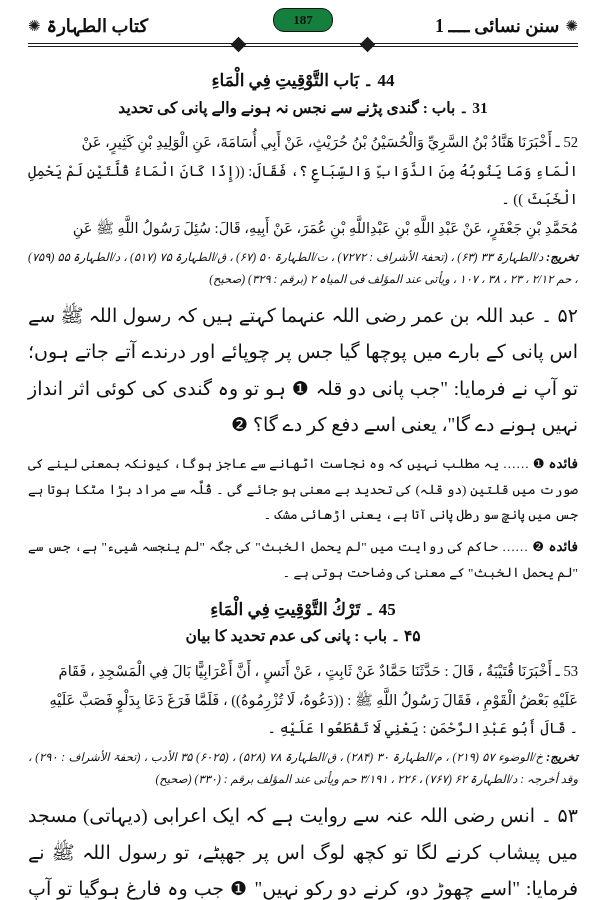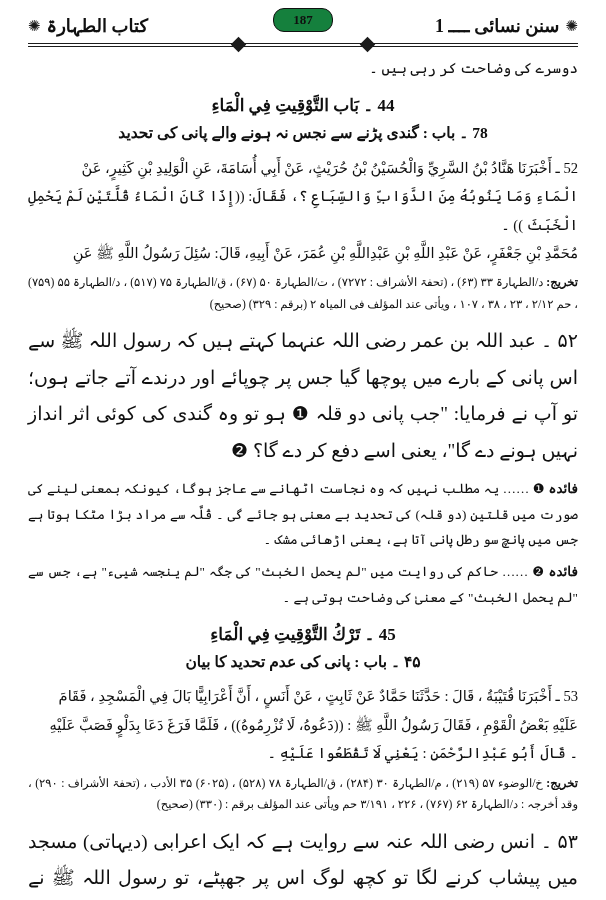--- a/index.html
+++ b/index.html
@@ -122,20 +122,21 @@
     margin: 6px 0 2px 0;
   }
   .hadith .arabic {
     font-size: 14.6px;
   }
   .takhreej {
     font-size: 11.6px;
     line-height: 1.85;
     margin: 5px 0 0 0;
     text-align: justify;
+    font-style: italic;
   }
   .takhreej .label {
     font-weight: bold;
   }
   .translation {
     font-size: 19px;
     line-height: 1.92;
     margin: 8px 0 0 0;
     text-align: justify;
   }
@@ -166,24 +167,23 @@
     </div>
     <div class="page-num-box">187</div>
     <div class="header-rule"></div>
     <div class="header-rule second"></div>
     <div class="rule-diamond left"></div>
     <div class="rule-diamond right"></div>
   </div>
 
   <div class="content">
 
-    <p class="urdu">دوسرے کی وضاحت کر رہی ہیں ۔</p>
 
     <div class="chap-head">44 ۔ بَاب التَّوْقِيتِ فِي الْمَاءِ</div>
-    <div class="chap-sub">78 ۔ باب : گندی پڑنے سے نجس نہ ہونے والے پانی کی تحدید</div>
+    <div class="chap-sub">31 ۔ باب : گندی پڑنے سے نجس نہ ہونے والے پانی کی تحدید</div>
 
     <div class="hadith">
       <p class="arabic">52 ـ أَخْبَرَنَا هَنَّادُ بْنُ السَّرِيِّ وَالْحُسَيْنُ بْنُ حُرَيْثٍ، عَنْ أَبِي أُسَامَةَ، عَنِ الْوَلِيدِ بْنِ كَثِيرٍ، عَنْ</p>
       <p class="arabic">الْمَاءِ وَمَا يَنُوبُهُ مِنَ الدَّوَابِّ وَالسِّبَاعِ ؟، فَقَالَ: ((إِذَا كَانَ الْمَاءُ قُلَّتَيْنِ لَمْ يَحْمِلِ الْخَبَثَ )) ۔</p>
       <p class="arabic">مُحَمَّدِ بْنِ جَعْفَرٍ، عَنْ عَبْدِ اللَّهِ بْنِ عَبْدِاللَّهِ بْنِ عُمَرَ، عَنْ أَبِيهِ، قَالَ: سُئِلَ رَسُولُ اللَّهِ ﷺ عَنِ</p>
     </div>
 
     <p class="takhreej"><span class="label">تخریج:</span> <span>د/الطہارۃ ۳۳ (۶۳) ، (تحفۃ الأشراف : ۷۲۷۲) ، ت/الطہارۃ ۵۰ (۶۷) ، ق/الطہارۃ ۷۵ (۵۱۷) ، د/الطہارۃ ۵۵ (۷۵۹) ، حم ۲/۱۲ ، ۲۳ ، ۳۸ ، ۱۰۷ ، ویأتی عند المؤلف فی المیاہ ۲ (برقم : ۳۲۹) (صحیح)</span></p>
 
     <p class="translation">۵۲ ۔ عبد اللہ بن عمر رضی اللہ عنہما کہتے ہیں کہ رسول اللہ ﷺ سے اس پانی کے بارے میں پوچھا گیا جس پر چوپائے اور درندے آتے جاتے ہوں؛ تو آپ نے فرمایا: "جب پانی دو قلہ ❶ ہو تو وہ گندی کی کوئی اثر انداز نہیں ہونے دے گا"، یعنی اسے دفع کر دے گا؟ ❷</p>

